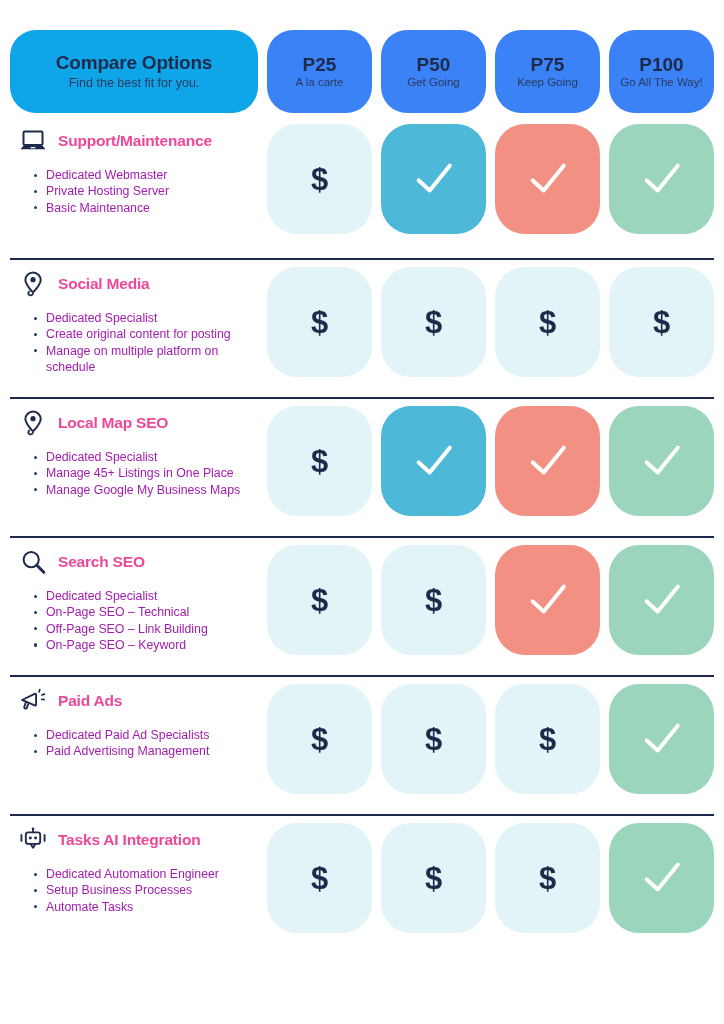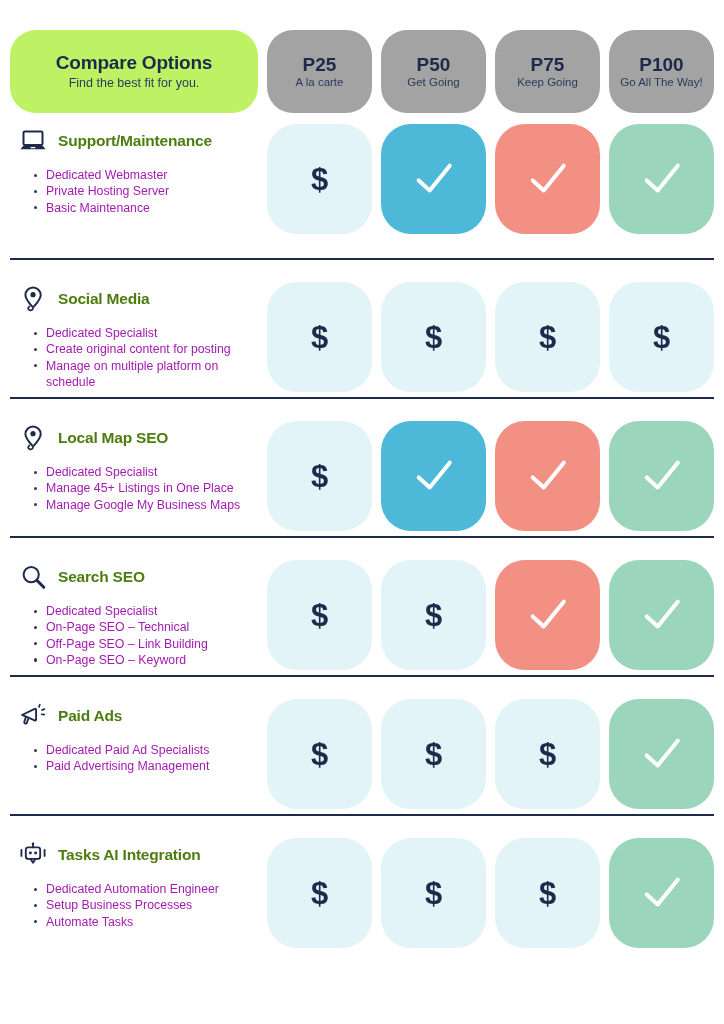--- a/index.html
+++ b/index.html
@@ -24,21 +24,21 @@
   .header-row {
     display: flex;
     align-items: stretch;
     gap: 9px;
     height: 83px;
     margin-top: 30px;
   }
 
   .header-title-card {
     width: 248px;
-    background: #bef264;
+    background: #0ea5e9;
     border-radius: 26px;
     display: flex;
     flex-direction: column;
     align-items: center;
     justify-content: center;
     text-align: center;
   }
 
   .header-title-card .htitle {
     font-size: 19px;
@@ -50,21 +50,21 @@
 
   .header-title-card .hsub {
     font-size: 12.5px;
     color: #2b3a5c;
     margin-top: 2px;
     line-height: 1.2;
   }
 
   .header-plan-card {
     flex: 1 1 0;
-    background: #a3a3a3;
+    background: #3b82f6;
     border-radius: 26px;
     display: flex;
     flex-direction: column;
     align-items: center;
     justify-content: center;
     text-align: center;
     padding: 0 4px;
   }
 
   .header-plan-card .pname {
@@ -82,21 +82,21 @@
   }
 
   
   .rows { margin-top: 6px; }
 
   .frow {
     display: flex;
     align-items: flex-start;
     gap: 9px;
     border-top: 2.5px solid #1e2a4a;
-    padding-top: 22px;
+    padding-top: 7px;
     height: 139px;
   }
 
   .frow:first-child { border-top: none; padding-top: 5px; }
 
   .feature-info {
     width: 248px;
     padding-left: 4px;
     padding-top: 2px;
   }
@@ -117,21 +117,21 @@
     align-items: center;
     justify-content: center;
     color: #1e2a4a;
   }
 
   .ficon svg { display: block; }
 
   .fname {
     font-size: 15.5px;
     font-weight: bold;
-    color: #4d7c0f;
+    color: #ec4899;
     letter-spacing: -0.2px;
   }
 
   .fbullets {
     list-style: none;
     margin-top: 11px;
     padding-left: 20px;
   }
 
   .fbullets li {

